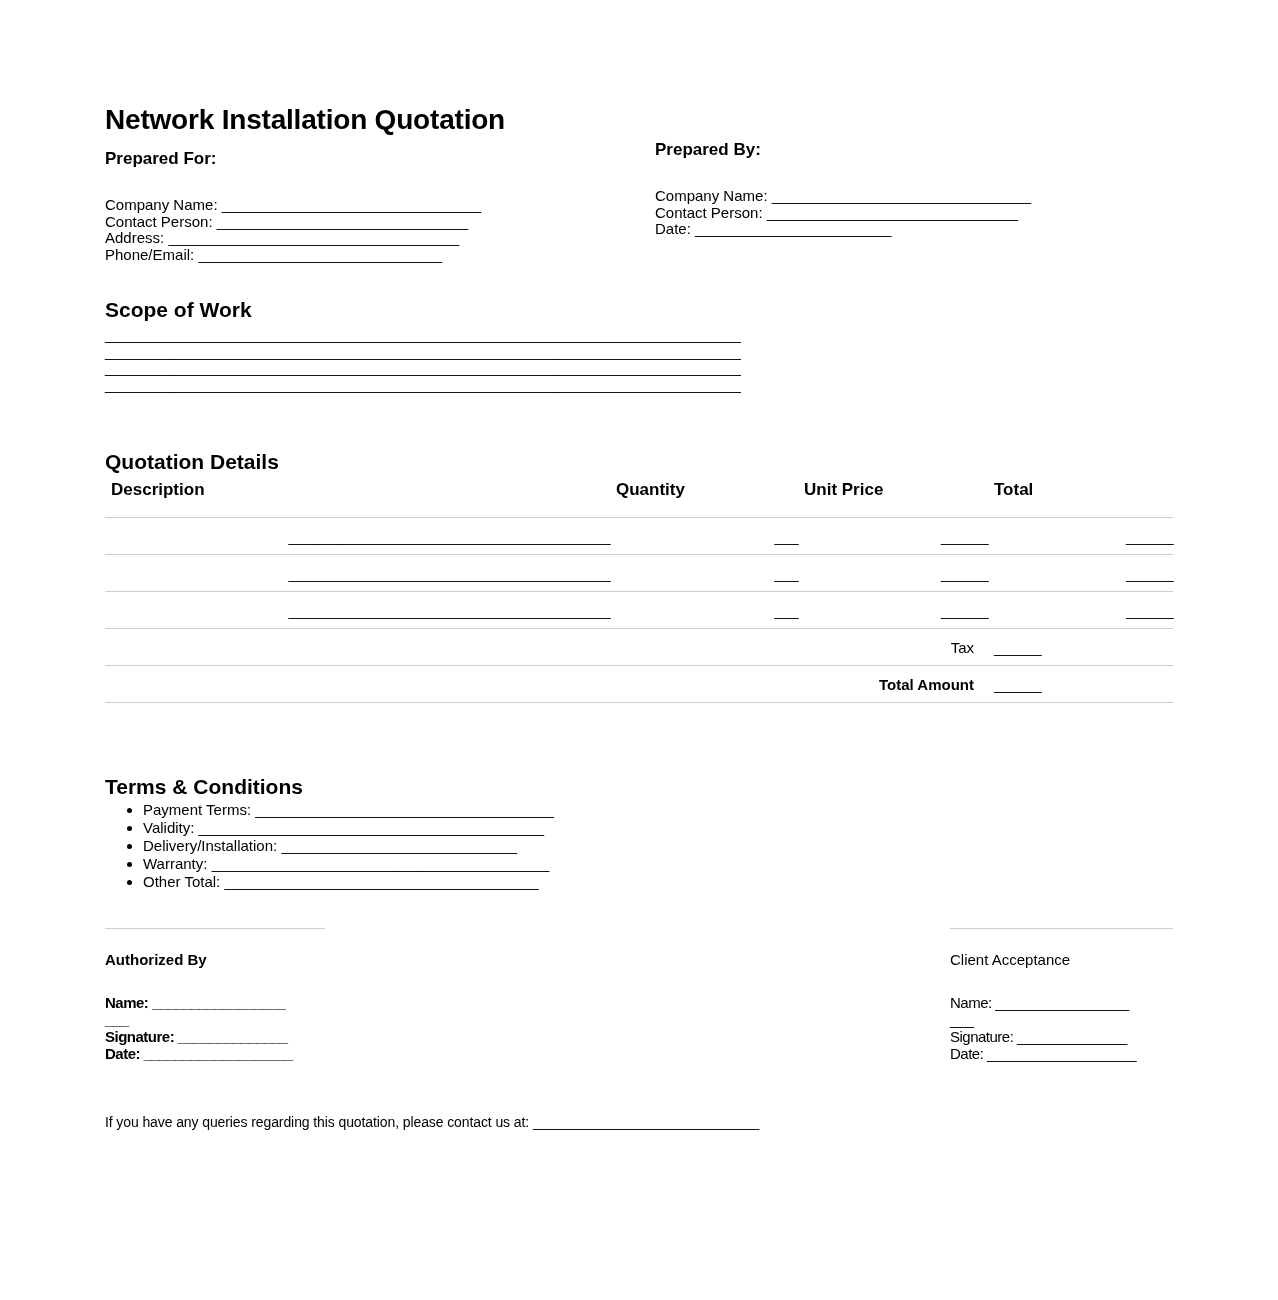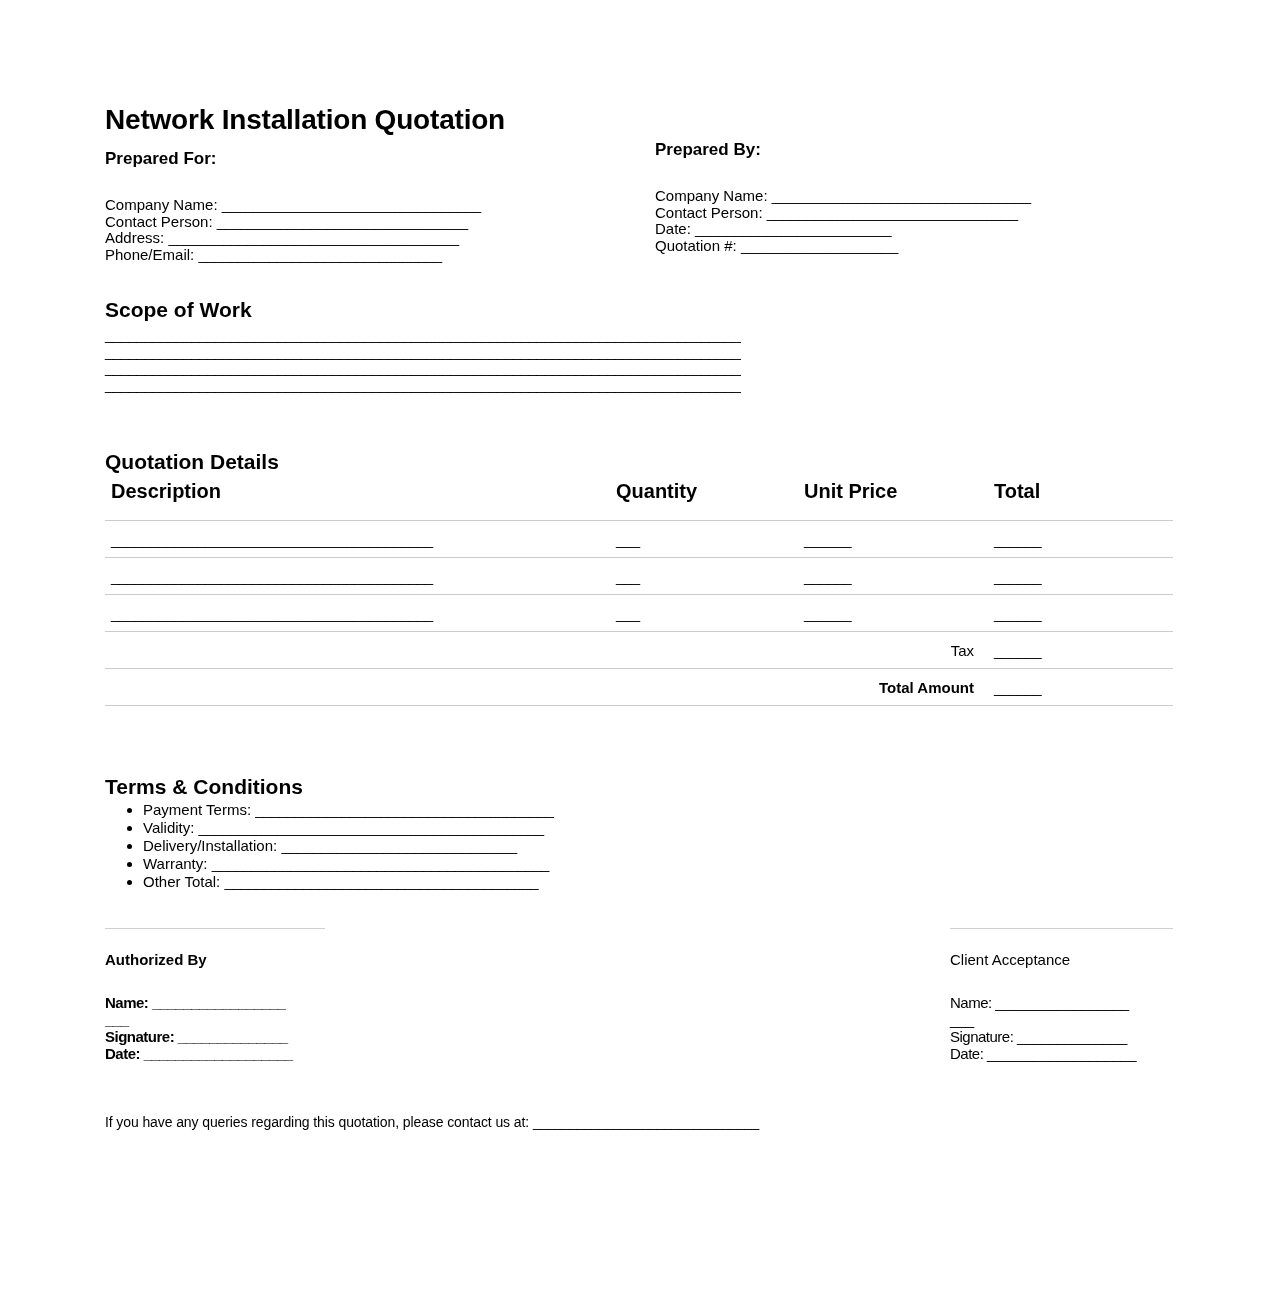--- a/index.html
+++ b/index.html
@@ -91,36 +91,36 @@
   .quote-table {
     position: absolute;
     left: 105px;
     top: 480px;
     width: 1068px;
     border-collapse: collapse;
     font-size: 14px;
   }
   .quote-table th {
     text-align: left;
-    font-size: 20px;
+    font-size: 17px;
     font-weight: bold;
     padding: 0 0 17px 6px;
     border: none;
     vertical-align: bottom;
   }
   .quote-table td {
     font-size: 15px;
     padding: 10px 0 9px 6px;
     border-top: 1px solid #cccccc;
     border-bottom: 1px solid #cccccc;
     vertical-align: middle;
     letter-spacing: -0.5px;
     white-space: nowrap;
   }
-  .quote-table tr.item-row td { height: 34px; }
+  .quote-table tr.item-row td { height: 34px; text-align: right; }
   .col-desc  { width: 505px; }
   .col-qty   { width: 188px; }
   .col-price { width: 190px; }
   .col-total { width: 185px; }
   td.label-cell {
     text-align: right;
     padding-right: 14px;
     letter-spacing: 0;
   }
   td.label-cell.bold { font-weight: bold; }
@@ -226,24 +226,20 @@
       <span class="fill">_________________________________</span>
     </div>
     <div class="field-row">
       <span>Contact Person:</span>
       <span class="fill">________________________________</span>
     </div>
     <div class="field-row">
       <span>Date:</span>
       <span class="fill">_________________________</span>
     </div>
-    <div class="field-row">
-      <span>Quotation #:</span>
-      <span class="fill">____________________</span>
-    </div>
   </div>
 
   <h2 class="section-heading" id="h-scope">Scope of Work</h2>
   <div class="scope-lines">
     <div>_________________________________________________________________________________</div>
     <div>_________________________________________________________________________________</div>
     <div>_________________________________________________________________________________</div>
     <div>_________________________________________________________________________________</div>
   </div>
 

